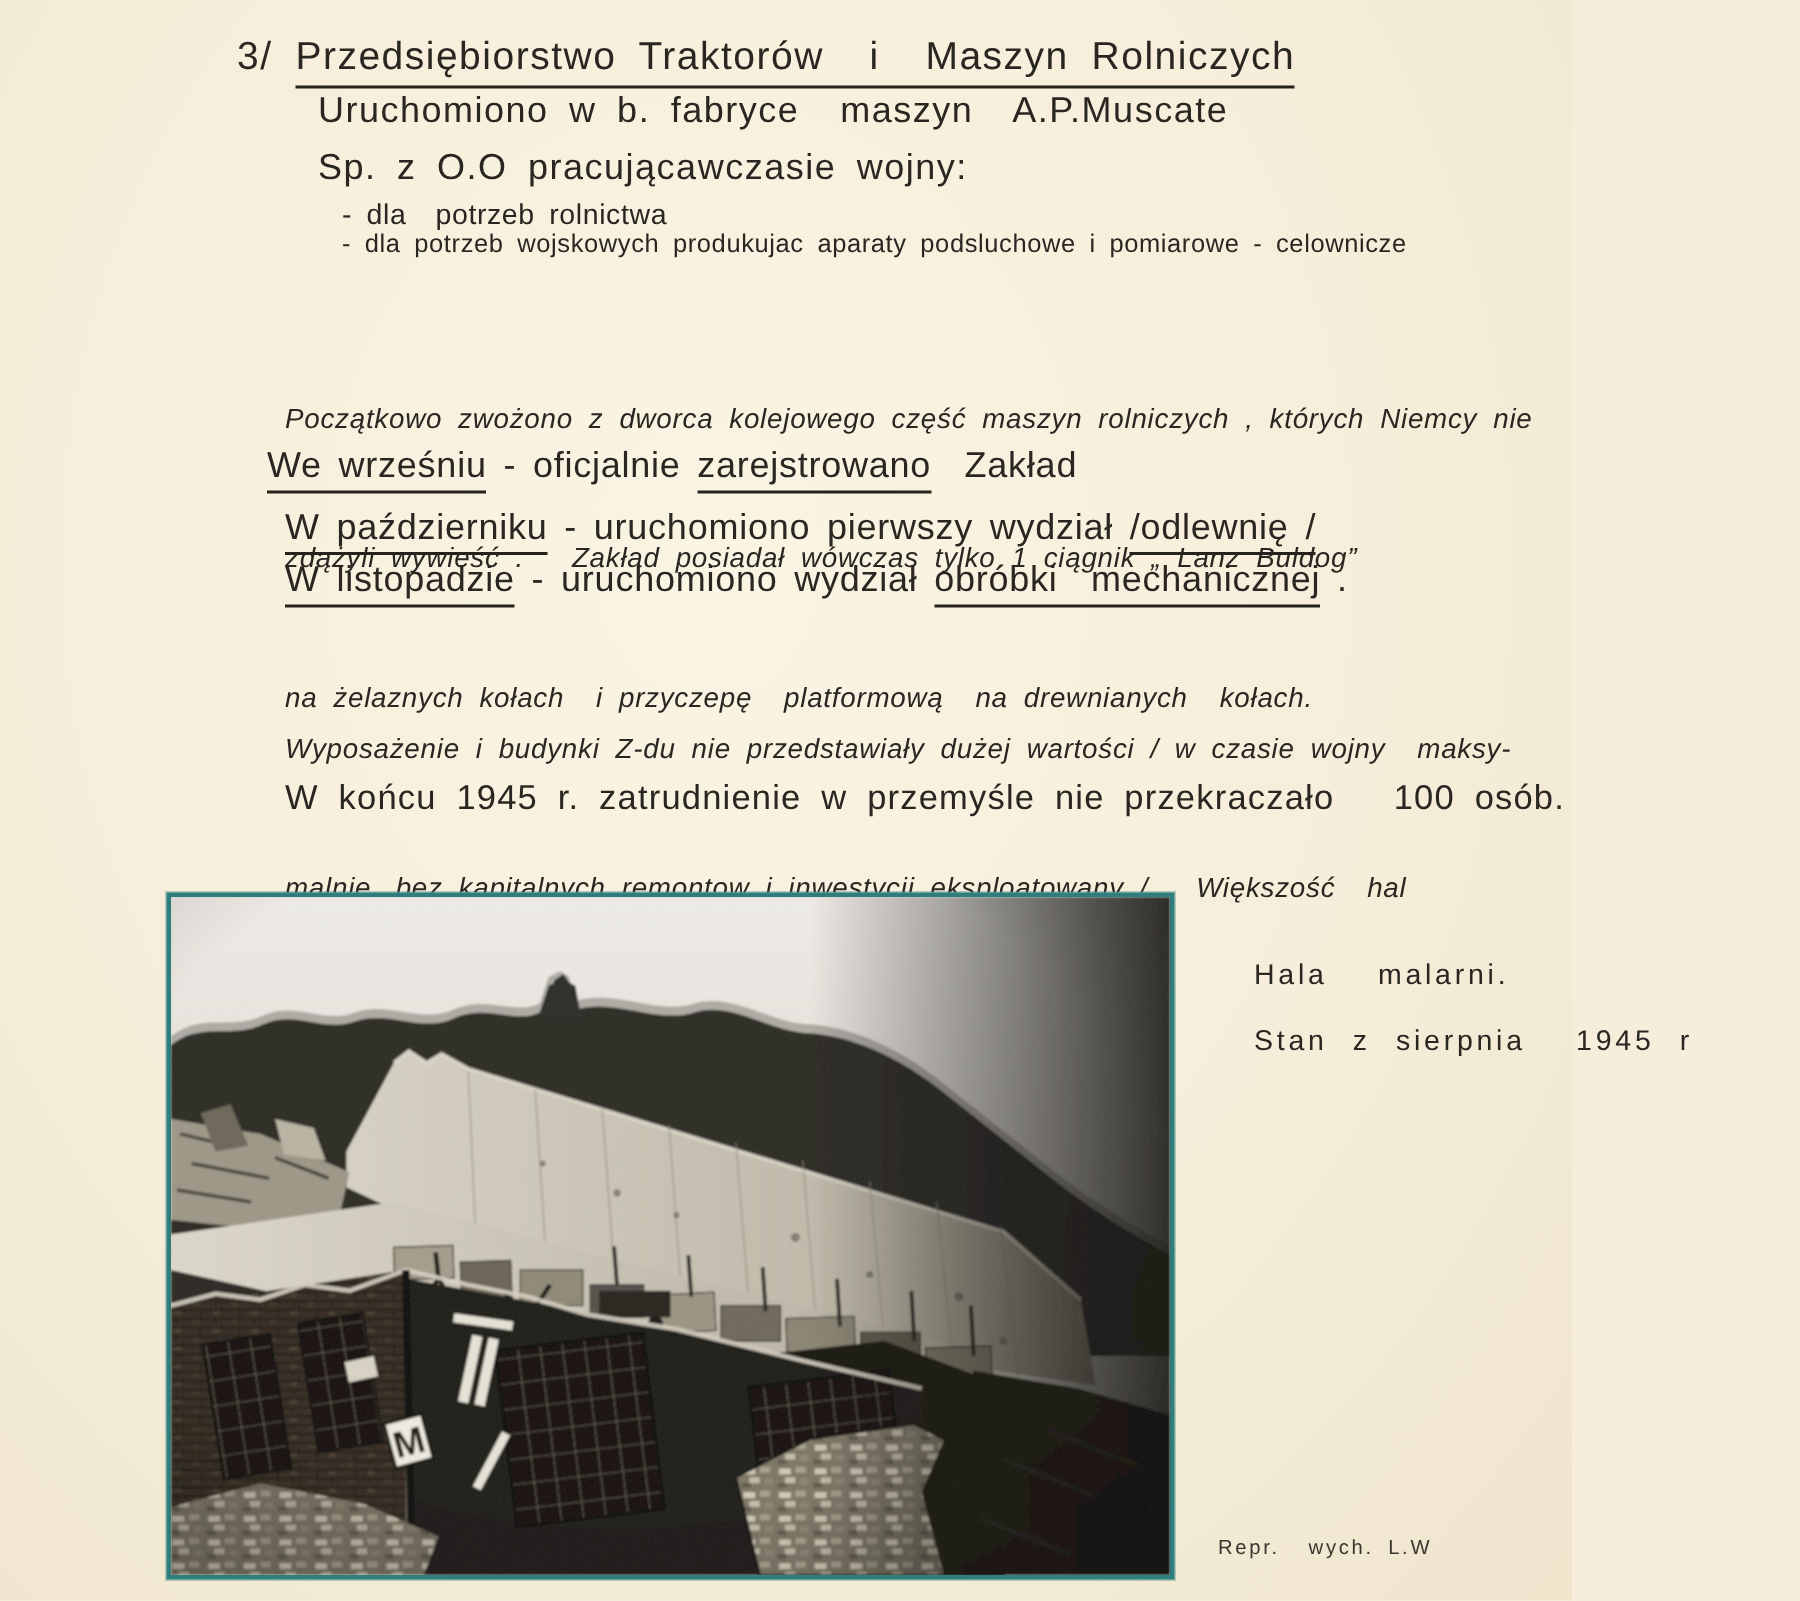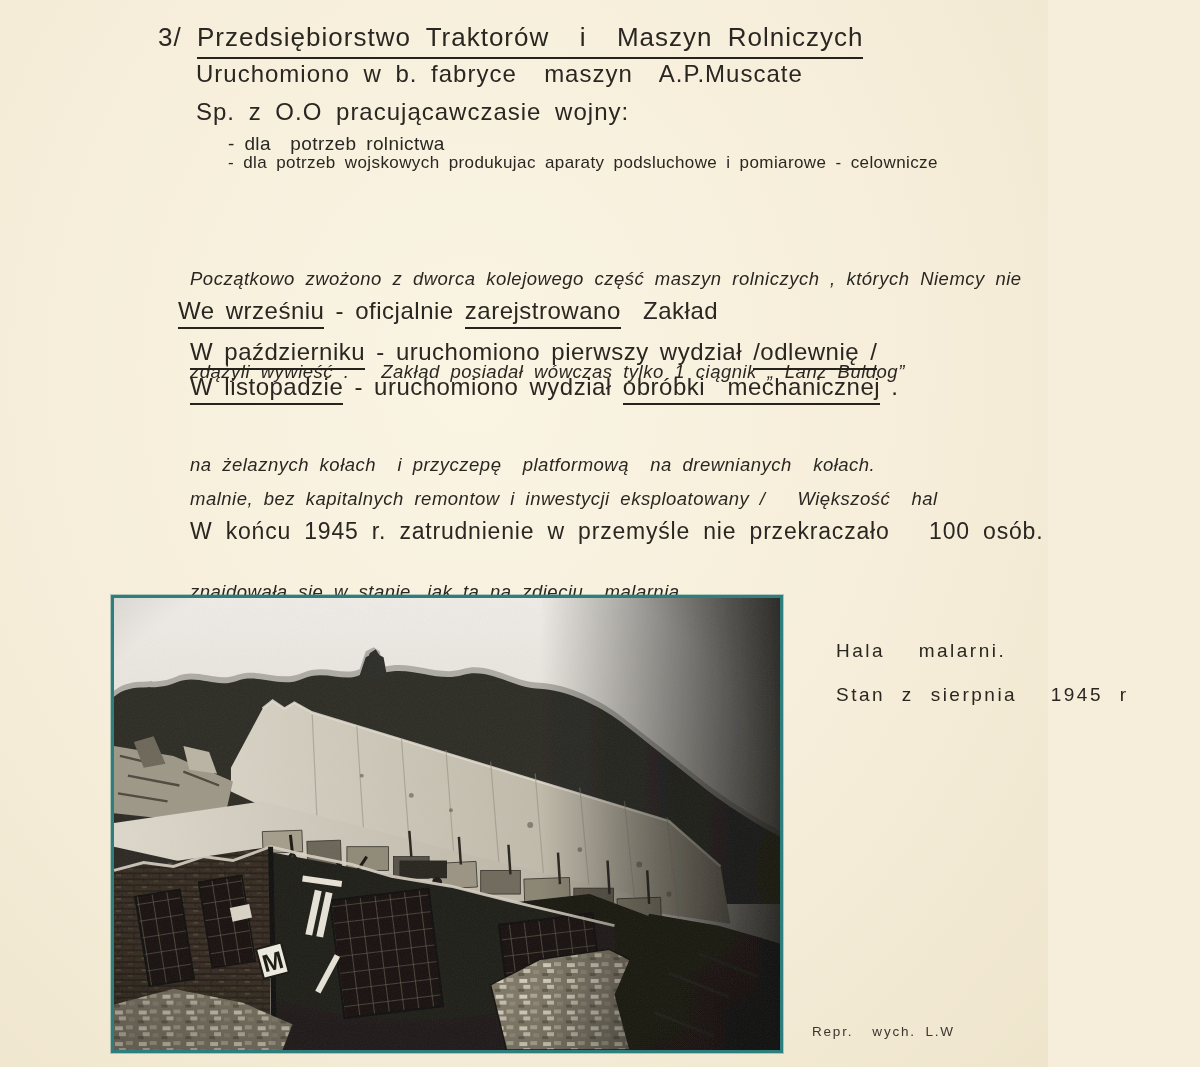--- a/index.html
+++ b/index.html
@@ -7,21 +7,21 @@
     width:1200px;height:1067px;overflow:hidden;
     font-family:"Liberation Sans","DejaVu Sans",sans-serif;
     background:#f6eeda;
   }
   .page{
     position:relative;width:1048px;height:1067px;
     background:radial-gradient(ellipse at 45% 35%, #faf4e3 0%, #f6eeda 55%, #efe5cd 100%);
     color:#2a2722;
   }
   .abs{position:absolute;white-space:pre;}
-  .hand{letter-spacing:1px;word-spacing:6px;}
+  .hand{letter-spacing:1px;word-spacing:6px;margin-left:16px;}
   .title{left:158px;top:22px;font-size:26px;letter-spacing:1px;word-spacing:7px;}
   .title .u{border-bottom:2.5px solid #26231d;padding-bottom:5px;}
   .intro1{left:196px;top:60px;font-size:24px;}
   .intro2{left:196px;top:98px;font-size:24px;}
   .bullet1{left:228px;top:133px;font-size:19px;letter-spacing:.4px;word-spacing:4px;}
   .bullet2{left:228px;top:153px;font-size:17px;letter-spacing:.4px;word-spacing:4px;}
   .para{font-size:18.5px;font-style:italic;letter-spacing:.5px;word-spacing:5px;line-height:31px;}
   .para1{left:190px;top:201px;}
   .para2{left:190px;top:421px;}
   .mil{font-size:24px;letter-spacing:.5px;word-spacing:4px;}
@@ -55,20 +55,21 @@
     <div>Początkowo zwożono z dworca kolejowego część maszyn rolniczych , których Niemcy nie</div>
     <div>zdążyli wywieść .   Zakład posiadał wówczas tylko 1 ciągnik „ Lanz Buldog”</div>
     <div>na żelaznych kołach  i przyczepę  platformową  na drewnianych  kołach.</div>
   </div>
 
   <div class="abs mil m1"><span class="u">We wrześniu</span><span> - oficjalnie </span><span class="u">zarejstrowano</span><span>  Zakład</span></div>
   <div class="abs mil m2"><span class="u">W październiku</span><span> - uruchomiono pierwszy wydział </span><span class="u">/odlewnię /</span><span></span></div>
   <div class="abs mil m3"><span class="u">W listopadzie</span><span> - uruchomiono wydział </span><span class="u">obróbki  mechanicznej</span><span> .</span></div>
 
   <div class="abs para para2">
+    <div>Wyposażenie i budynki Z-du nie przedstawiały dużej wartości / w czasie wojny  maksy-</div>
     <div>malnie, bez kapitalnych remontow i inwestycji eksploatowany /   Większość  hal</div>
     <div>znajdowała się w stanie, jak ta na zdjęciu  malarnia</div>
   </div>
 
   <div class="abs conclusion">W końcu 1945 r. zatrudnienie w przemyśle nie przekraczało   100 osób.</div>
 
   <div class="photo-frame">
     <svg width="666" height="452" viewBox="0 0 672 458" preserveAspectRatio="none">
       <defs>
         <linearGradient id="sky" x1="0" y1="0" x2="0" y2="1">

